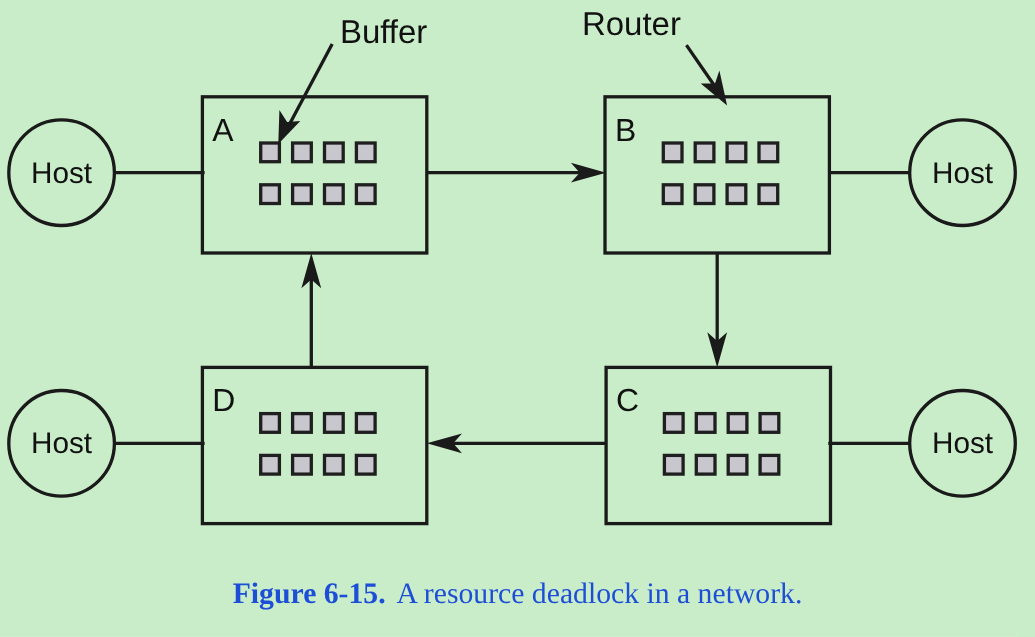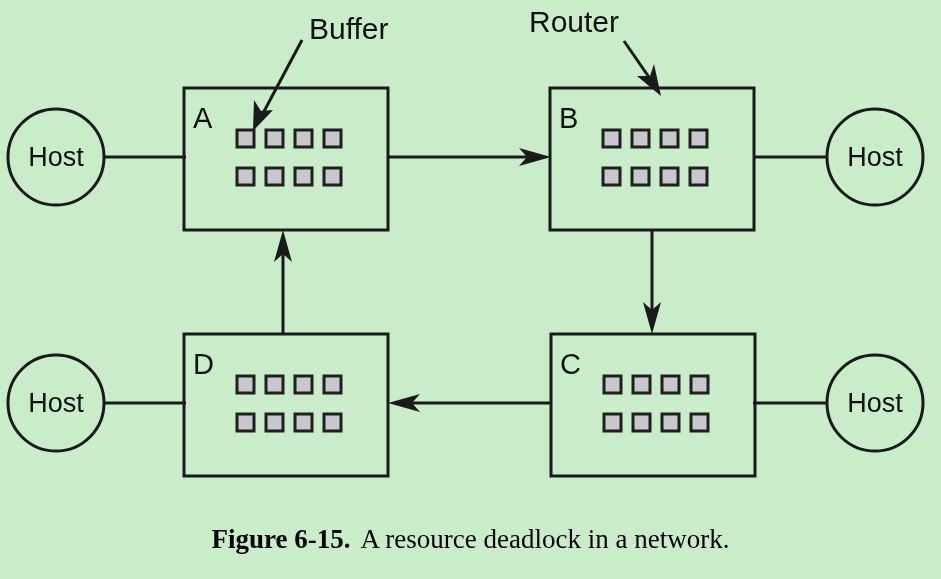--- a/index.html
+++ b/index.html
@@ -71,21 +71,21 @@
     stroke: none;
   }
   #caption {
     position: absolute;
     left: 0;
     top: 524px;
     width: 941px;
     text-align: center;
     font-family: "Liberation Serif", serif;
     font-size: 27px;
-    color: #000000;
+    color: #1d4ed8;
     white-space: nowrap;
   }
   #caption .caption-number {
     font-weight: bold;
   }
   #caption .caption-text {
     font-weight: normal;
   }
   #caption .caption-gap {
     display: inline-block;

